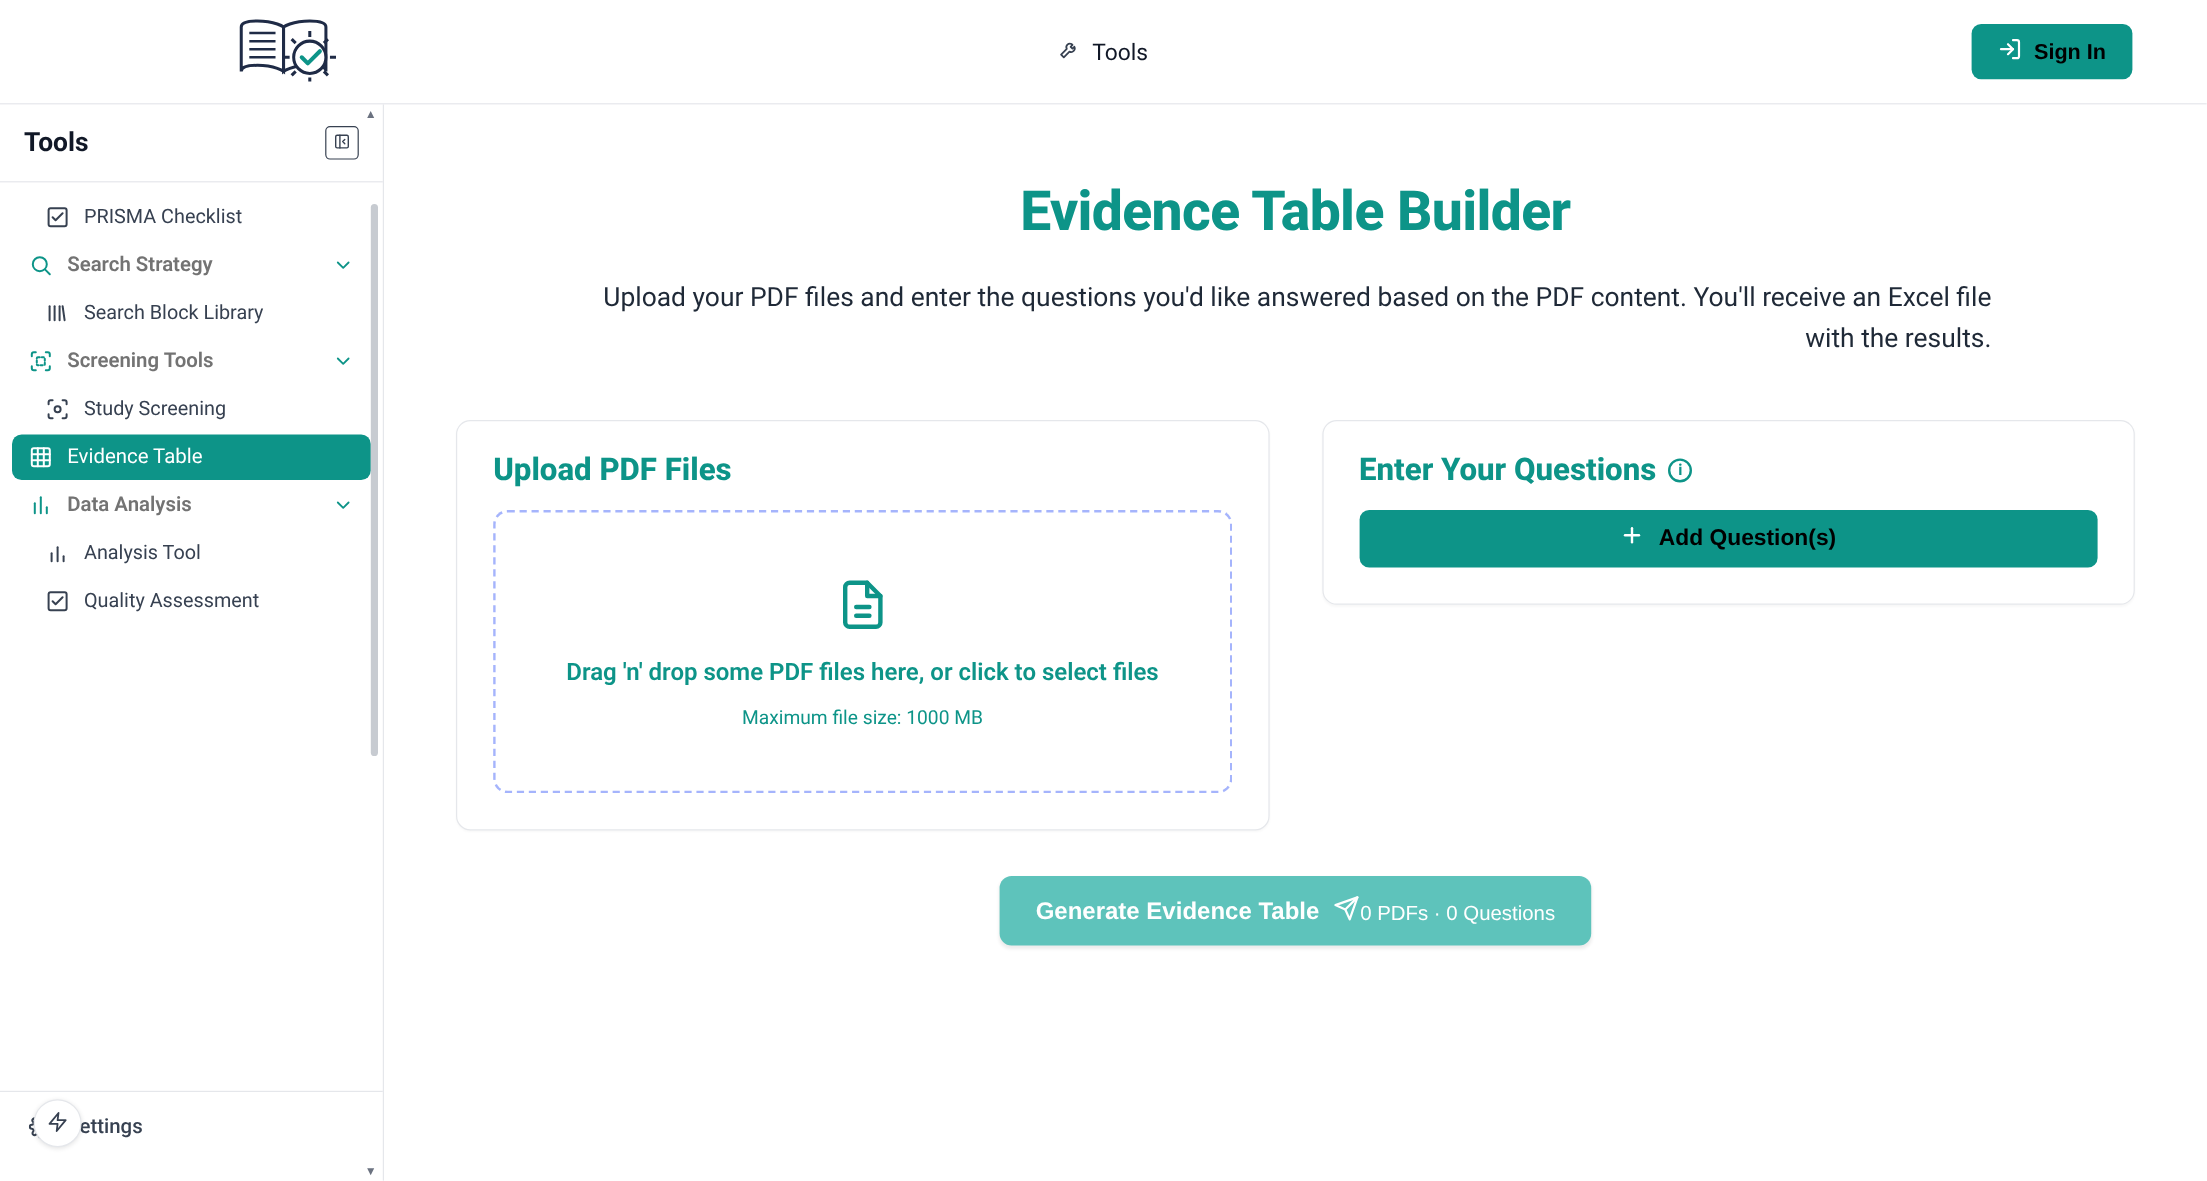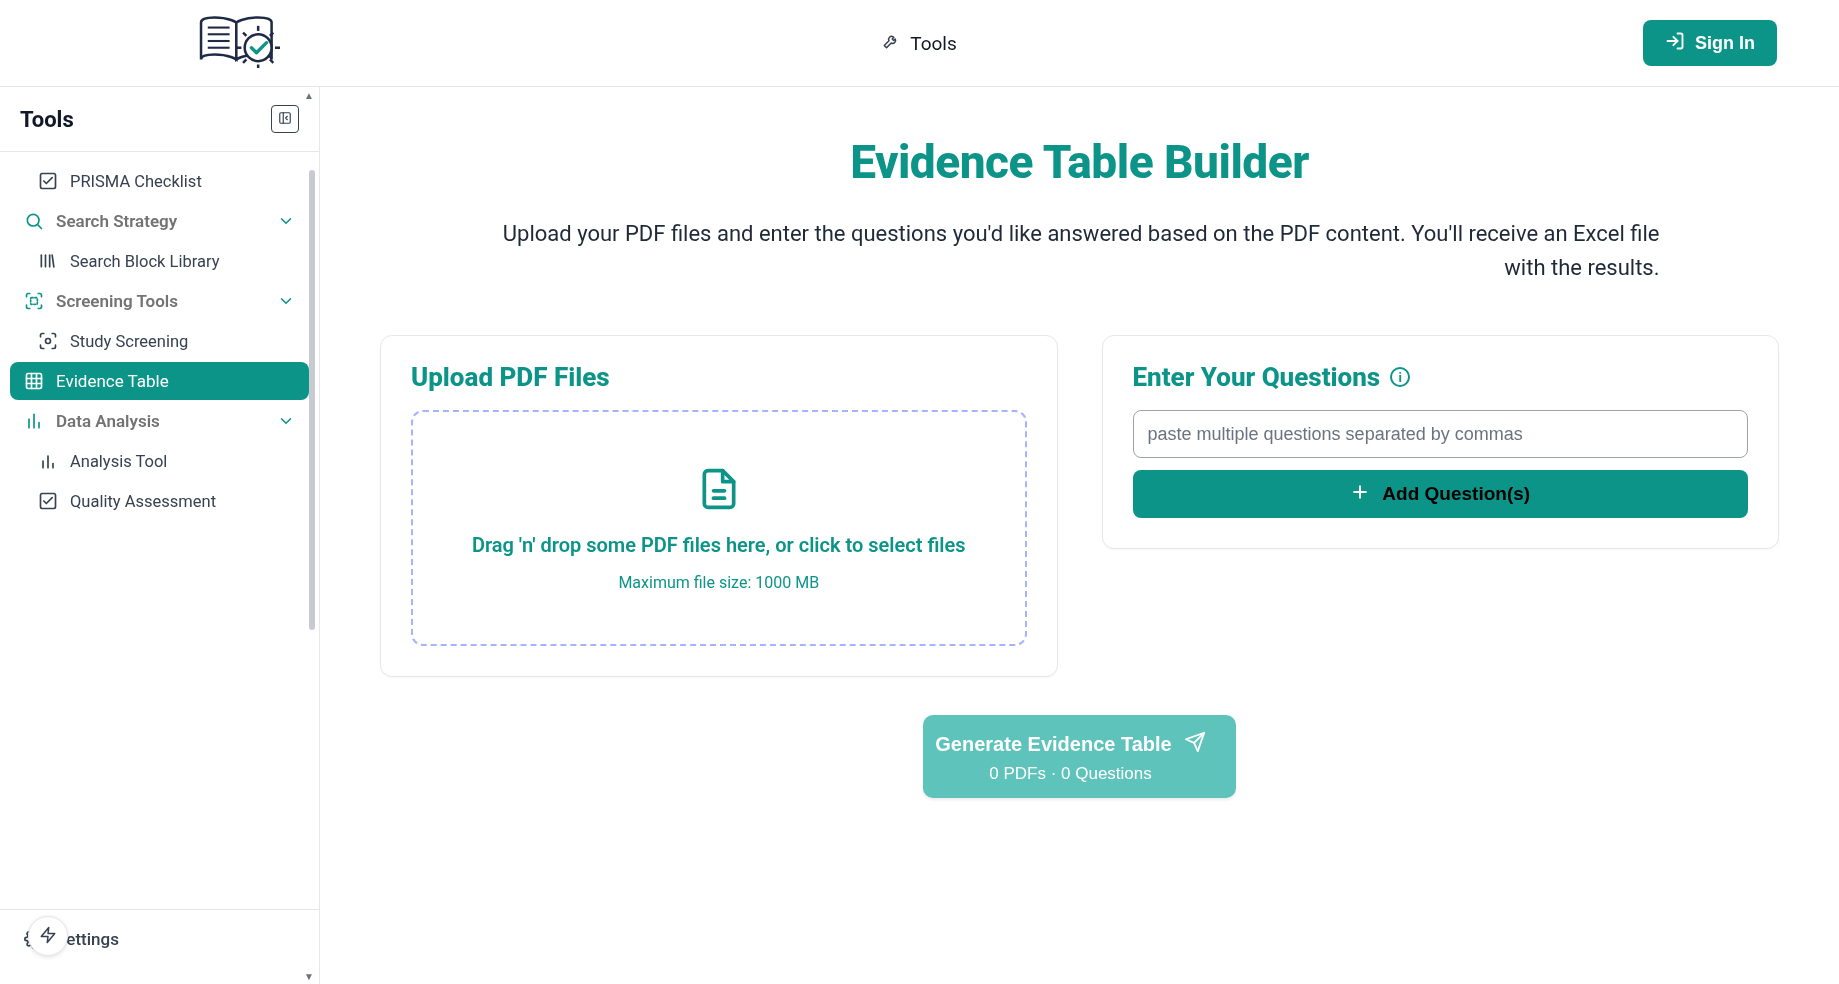--- a/index.html
+++ b/index.html
@@ -20,21 +20,21 @@
     grid-template-columns: 1fr auto 1fr;
     align-items: center;
     padding: 0 28px;
   }
   .logo-wrap { display:flex; align-items:center; padding-left: 168px; }
   .logo { width: 84px; height: 54px; }
   .header-center { display:flex; align-items:center; gap:10px; justify-content:center; color:#111827; font-size:19px; }
   .header-center svg { width:18px; height:18px; }
   .header-right { display:flex; justify-content:flex-end; padding-right: 34px;}
   .signin-btn {
-    background:#0d9488; color:#ffffff; border:none; border-radius:8px;
+    background:#0d9488; color:#000000; border:none; border-radius:8px;
     height:46px; padding:0 22px; display:flex; align-items:center; gap:10px;
     font-size:18px; font-weight:600; cursor:pointer;
   }
 
   
   .body-row { display:flex; height: calc(984px - 87px); }
 
   
   .sidebar {
     width: 320px;
@@ -99,21 +99,21 @@
     padding: 8px 10px 24px 10px;
   }
   .sidebar-bottom .nav-item { color:#374151; font-weight:500;}
 
   
   .main {
     flex:1;
     overflow:auto;
     padding: 48px 60px 40px 60px;
   }
-  .main-inner { max-width: 1400px; margin: 0 auto; }
+  .main-inner { max-width: 1400px; margin: 15px auto; }
   .page-title {
     text-align:center; color:#0d9488; font-size:46px; font-weight:800; letter-spacing:-0.5px;
     margin-bottom: 28px;
   }
   .page-desc {
     text-align:right; color:#1f2937; font-size:22px; line-height:1.55;
     max-width: 1160px; margin: 0 auto 50px auto;
   }
 
   .cards-row { display:flex; gap:44px; margin-bottom: 38px; align-items:flex-start;}
@@ -148,24 +148,24 @@
   .q-input::placeholder { color:#6b7280; }
   .add-q-btn {
     margin-top:12px; width:100%; height:48px; background:#0d9488; color:#000000;
     border:none; border-radius:8px; font-size:19px; font-weight:600;
     display:flex; align-items:center; justify-content:center; gap:12px; cursor:pointer;
   }
 
   .generate-wrap { display:flex; justify-content:center; }
   .generate-btn {
     background:#5ec3bb; color:#fff; border:none; border-radius:10px;
-    padding: 16px 30px 14px 12px;
+    padding: 16px 30px 14px 30px;
     cursor:pointer;
     box-shadow: 0 2px 3px rgba(0,0,0,0.08);
-    display:flex; flex-direction:column; align-items:center;
+    display:flex; 
   }
   .gen-row { display:flex; align-items:center; gap:12px; font-size:20px; font-weight:700; }
   .gen-sub { font-size:17px; font-weight:500; margin-top:6px; }
 
   
   .float-btn {
     position:absolute; left:28px; bottom:28px; width:40px; height:40px;
     border-radius:50%; background:#fff; border:1px solid #e5e7eb;
     box-shadow:0 1px 4px rgba(0,0,0,0.12);
     display:flex; align-items:center; justify-content:center; cursor:pointer;
@@ -379,21 +379,20 @@
             <div class="drop-text">Drag 'n' drop some PDF files here, or click to select files</div>
             <div class="drop-sub">Maximum file size: 1000 MB</div>
           </div>
         </section>
 
         <section class="card">
           <div class="card-title">
             <span>Enter Your Questions</span>
             <span class="info-icon">i</span>
           </div>
-          <input class="q-input" type="text" placeholder="paste multiple questions separated by commas" style="">
           <button class="add-q-btn">
             <span>
               <svg viewBox="0 0 24 24" width="20" height="20" fill="none" stroke="#fff" stroke-width="2.4" stroke-linecap="round">
                   <line x1="12" y1="5" x2="12" y2="19"></line>
                   <line x1="5" y1="12" x2="19" y2="12"></line>
                 </svg>
             </span>
             <span>Add Question(s)</span>
           </button>
         </section>

